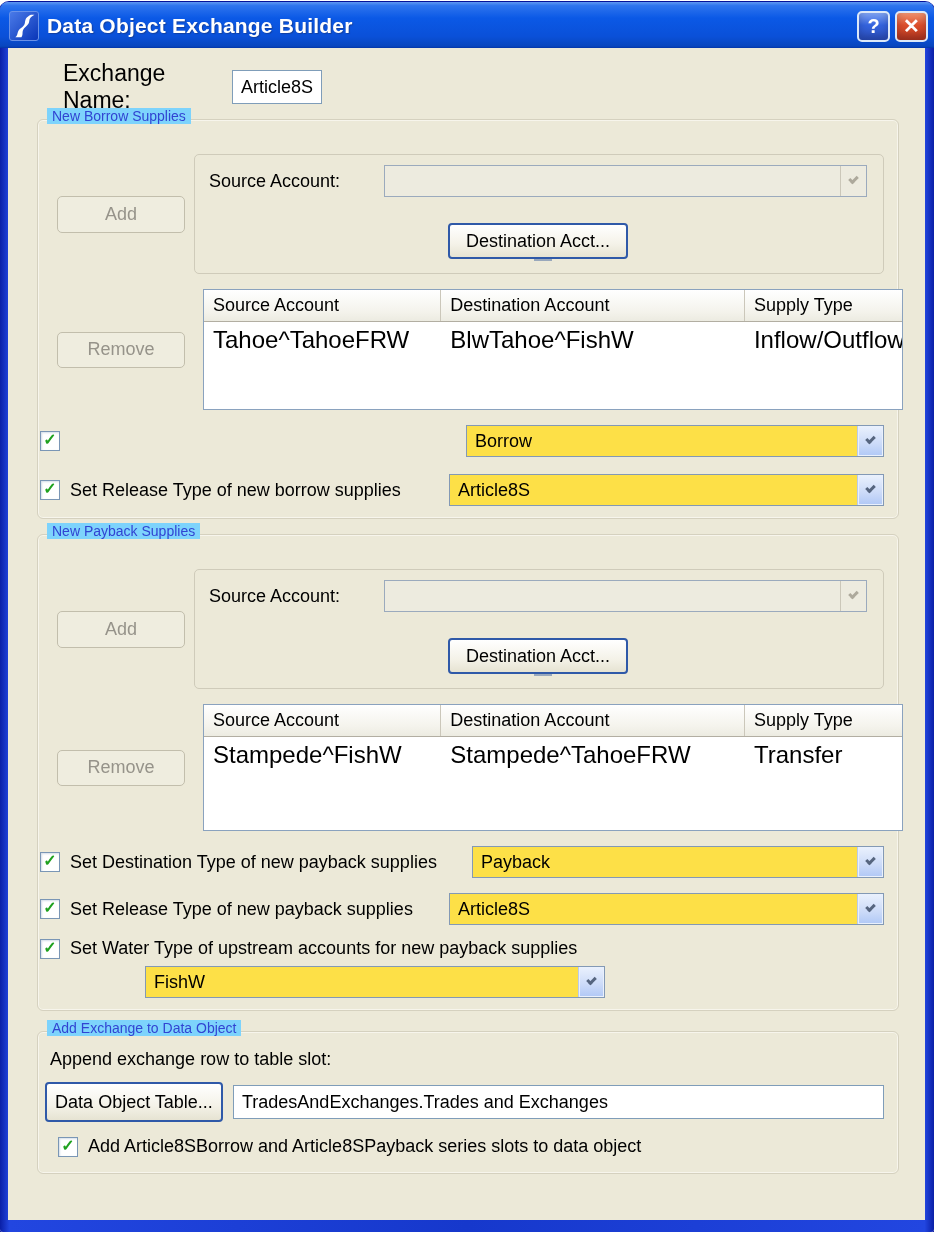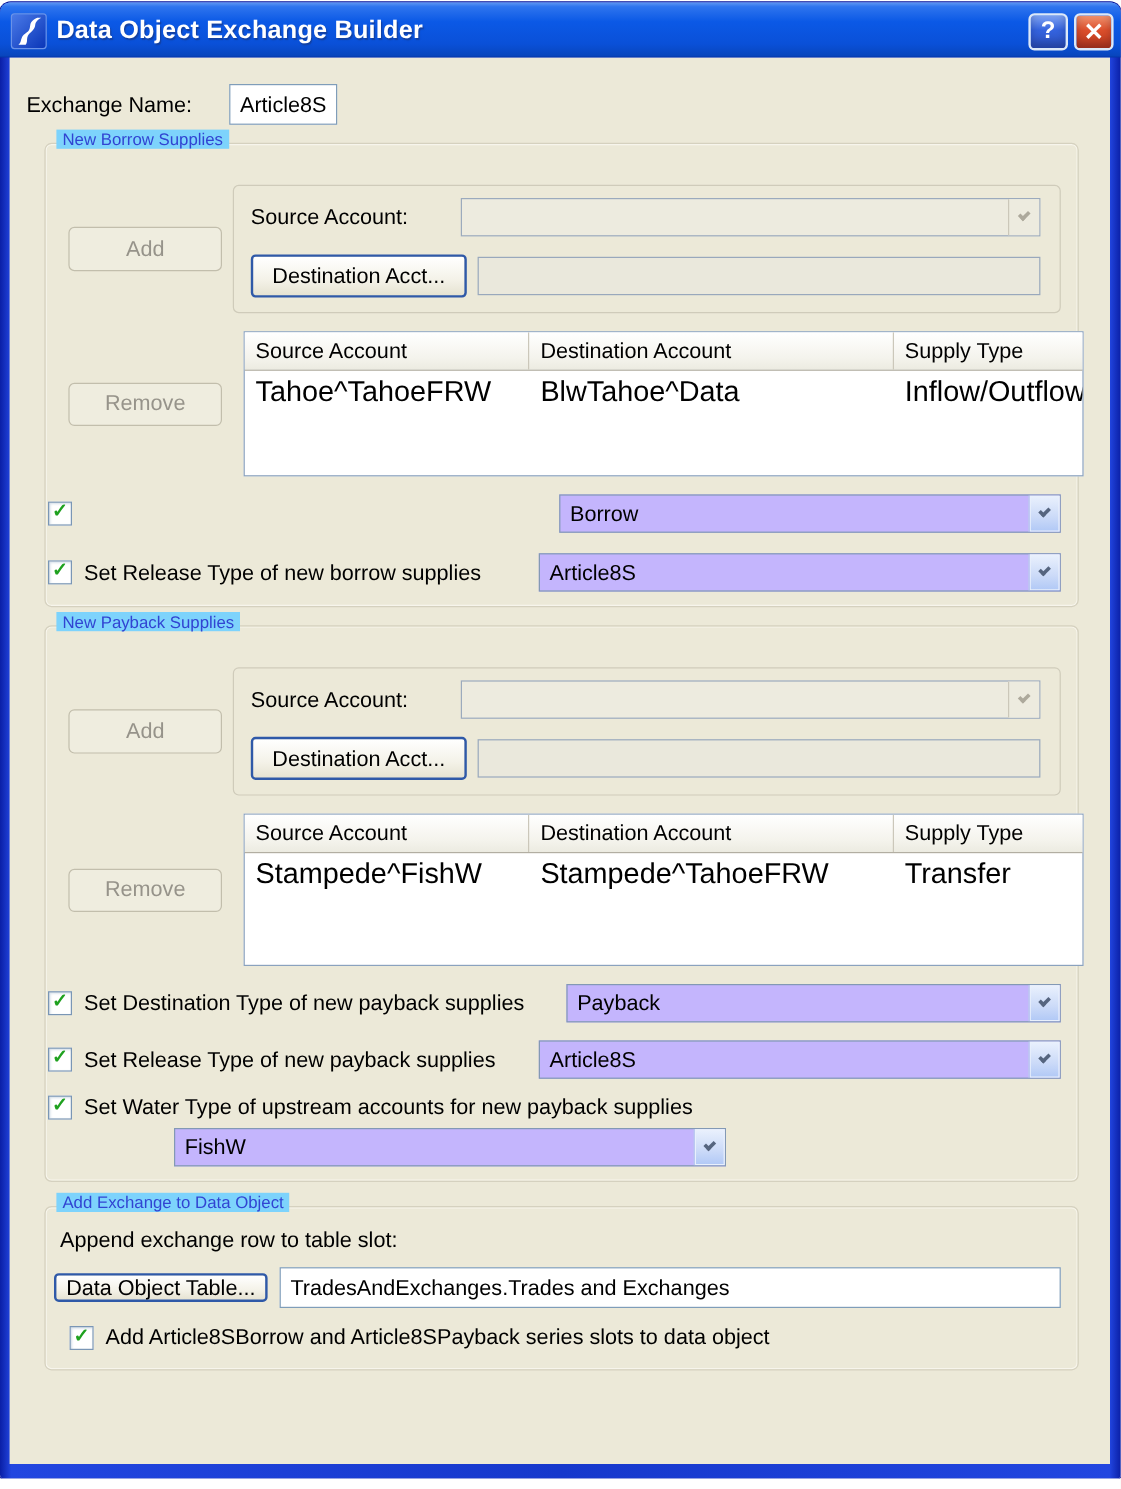--- a/index.html
+++ b/index.html
@@ -28,43 +28,43 @@
   .tbtn { width:33px; height:31px; border-radius:5px; border:2px solid #DCE8F8;
     color:#fff; font-size:20px; font-weight:bold; display:flex; align-items:center;
     justify-content:center; cursor:default; box-shadow:inset 0 -5px 8px rgba(0,0,30,.25); }
   .tbtn.help { background:linear-gradient(180deg,#7FA3F2,#3463DE 45%,#2E55C8); }
   .tbtn.close { background:linear-gradient(180deg,#F0936F,#DC4F2C 45%,#C23A1C); }
 
   
   .body { margin:0 9px 0 8px; height:1172px; background:#ECE9D8; padding:22px 6px 0 7px; overflow:hidden; }
 
   .row-exchange { display:flex; align-items:center; margin:0 1px 0 7px; height:34px; }
-  .row-exchange .lbl { width:169px; font-size:18px; flex:none; }
+  .row-exchange .lbl { width:169px; font-size:23px; flex:none;margin-left:41px; }
 
   .field { background:#fff; border:1px solid #7F9DB9; display:flex; align-items:center;
     padding:0 8px; font-size:18px; height:34px; overflow:hidden; white-space:nowrap; }
   .field.off { background:#EAE8DC; border-color:#99A8BC; }
 
   
   .group { position:relative; border:1px solid #D5D1BF; border-radius:6px;
     margin:15px 20px 0 22px; padding:0 14px 12px 2px;
     box-shadow:inset 0 0 0 1px #F7F5EC; }
   .gtitle { position:absolute; top:-12px; left:9px; padding:0 5px; background:#7dd3fc;
     color:#3144D2; font-size:14px; }
 
   .panel-row { display:flex; margin-top:34px; }
   .btncol { width:154px; flex:none; padding:0 9px 0 17px; display:flex; align-items:center; }
 
   .subframe { flex:1; border:1px solid #CFCBBA; border-radius:5px; padding:10px 16px 12px 14px; }
   .sf-row { display:flex; align-items:center; }
-  .sf-row + .sf-row { margin-top:15px; }
+  .sf-row + .sf-row { margin-top:26px;flex-direction:column; }
   .sf-row .lbl { width:175px; font-size:18px; flex:none; }
 
   
-  .combo { background:#c4b5fd; border:1px solid #8399B5; display:flex; align-items:center;
+  .combo { background:#fde047; border:1px solid #8399B5; display:flex; align-items:center;
     height:32px; padding-left:8px; font-size:18px; flex:1; white-space:nowrap; }
   .combo .arrow { margin-left:auto; width:26px; height:100%; flex:none;
     background:linear-gradient(180deg,#EAF1FD,#CBDAF8 60%,#B0C8F6);
     border-left:1px solid #B9CBEE; box-shadow:inset 0 0 0 1px #E9F0FC;
     display:flex; align-items:center; justify-content:center; }
   .chev { width:9px; height:6px; border-left:3px solid #56657F; border-bottom:3px solid #56657F;
     transform:rotate(-45deg); margin-top:-4px; }
   .combo.off { background:#EDEBDF; border-color:#9BAABD; }
   .combo.off .arrow { background:#EDEBDF; border-left:1px solid #CBC7B9; box-shadow:none; }
   .combo.off .chev { border-color:#ADA99C; }
@@ -97,21 +97,21 @@
   .cb .mark { color:#1FA11F; font-weight:bold; font-size:16px; line-height:1; margin-top:-2px; }
   .cbrow .cblbl { margin-left:10px; font-size:18px; }
   .cbrow .combo { margin-left:auto; flex:none; }
 
   .fishw-row { margin:7px 0 0 105px; display:flex; }
   .fishw-row .combo { width:460px; flex:none; }
 
   
   .append-lbl { margin:17px 0 0 10px; font-size:18px; }
   .slot-row { display:flex; align-items:center; margin:12px 0 0 5px; }
-  .slot-row .xp-btn { width:178px; height:24px; flex:none; }
+  .slot-row .xp-btn { width:178px; height:40px; flex:none; }
   .slot-row .field { flex:1; margin-left:10px; }
   .series-row { margin-top:14px; }
   .series-row .cb { margin-left:18px; }
 
   
   .footer { display:flex; justify-content:center; gap:75px; margin-top:13px; padding-right:68px; }
   .footer .xp-btn { height:35px; }
   .btn-create { width:109px; border-width:2px; border-color:#27479A; }
   .btn-cancel { width:105px; border-width:1px; }
 </style>
@@ -174,21 +174,21 @@
         </div>
         <div class="tbl">
           <div class="tbl-head">
             <div class="th c1">Source Account</div>
             <div class="th c2">Destination Account</div>
             <div class="th c3">Supply Type</div>
           </div>
           <div class="tbl-body">
             <div class="tr">
               <div class="td c1">Tahoe^TahoeFRW</div>
-              <div class="td c2">BlwTahoe^Data</div>
+              <div class="td c2">BlwTahoe^FishW</div>
               <div class="td c3">Inflow/Outflow</div>
             </div>
           </div>
         </div>
       </div>
 
       <div class="cbrow">
         <div class="cb">
           <span class="mark">✓</span>
         </div>

